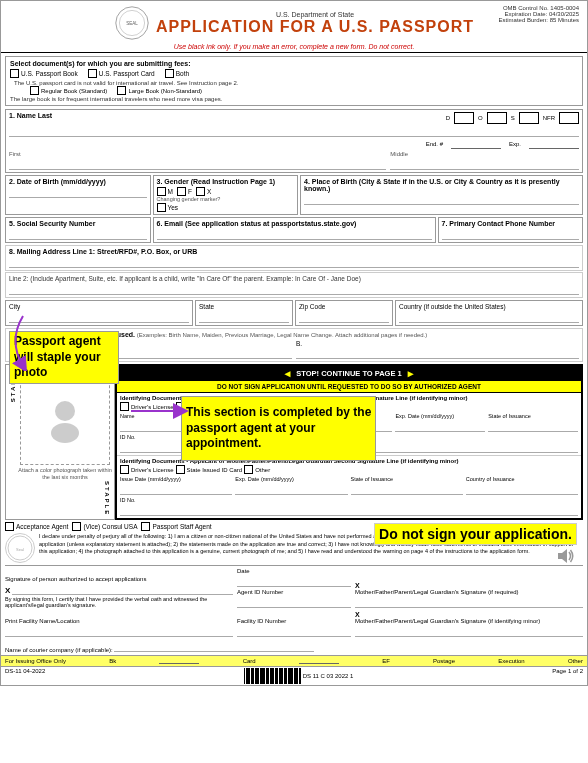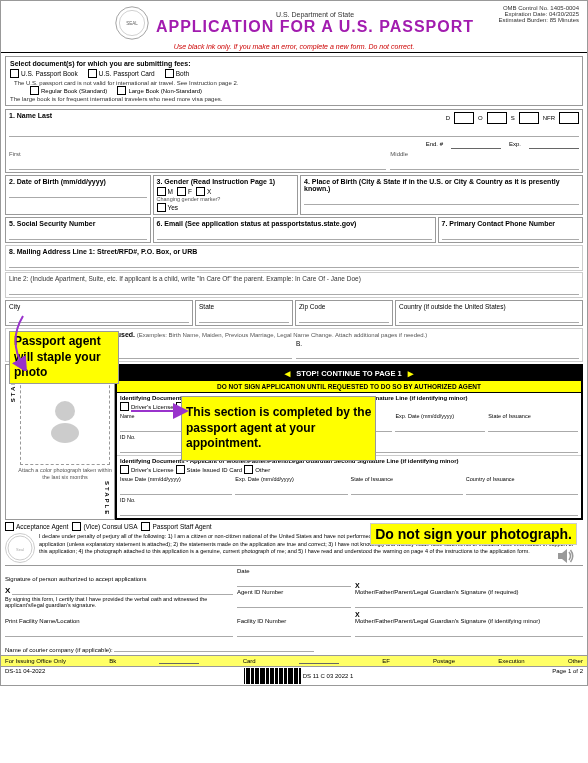--- a/index.html
+++ b/index.html
@@ -37,21 +37,21 @@
     .header-title-block {
       text-align: center;
     }
     .dept-name {
       font-size: 7px;
       color: #333;
     }
     .app-title {
       font-size: 16px;
       font-weight: bold;
-      color: #a21caf;
+      color: #c2410c;
       letter-spacing: 1px;
     }
     .header-right {
       position: absolute;
       right: 8px;
       top: 4px;
       font-size: 6px;
       text-align: right;
       color: #333;
     }
@@ -753,21 +753,21 @@
       <defs>
         <marker id="ah2" markerWidth="8" markerHeight="8" refX="4" refY="4" orient="auto">
           <path d="M0,0 L8,4 L0,8 Z" fill="#9933cc"></path>
         </marker>
       </defs>
       <line x1="0" y1="15" x2="50" y2="15" stroke="#9933cc" stroke-width="2" marker-end="url(#ah2)"></line>
     </svg>
   </div>
 
   <div class="do-not-sign-note">
-    <span>Do not sign your photograph.</span>
+    <span>Do not sign your application.</span>
   </div>
 
   <div style="position:absolute;right:12px;bottom:118px;z-index:20;">
     <svg width="20" height="20" viewBox="0 0 20 20">
       <polygon points="3,7 7,7 12,3 12,17 7,13 3,13" fill="#999"></polygon>
       <path d="M14,6 Q17,10 14,14" stroke="#999" fill="none" stroke-width="1.5"></path>
       <path d="M15.5,4 Q20,10 15.5,16" stroke="#999" fill="none" stroke-width="1.5"></path>
     </svg>
   </div>
 

